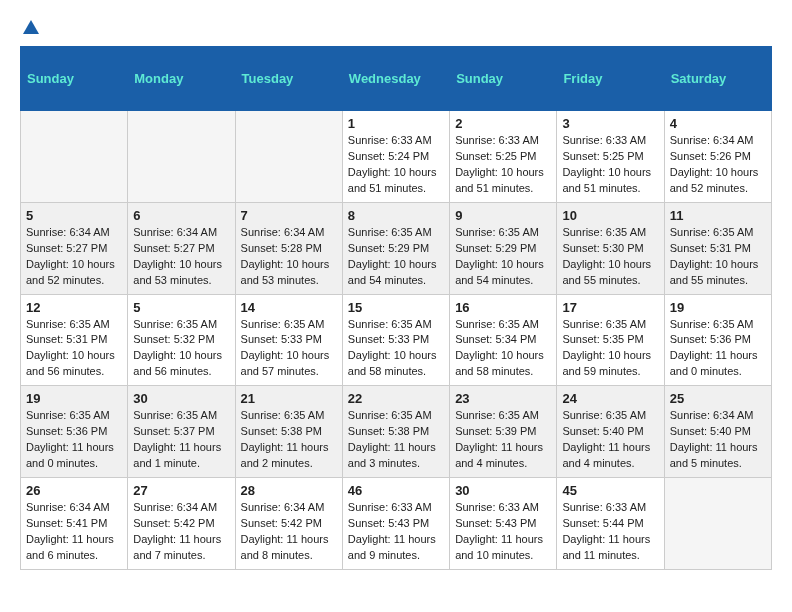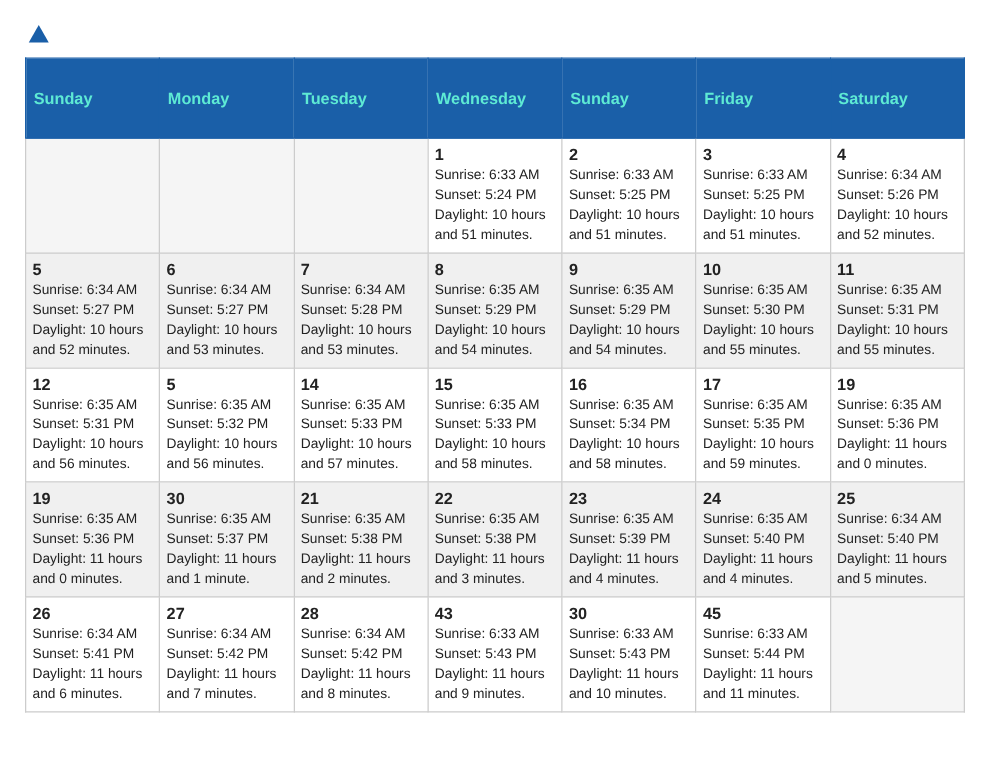--- a/index.html
+++ b/index.html
@@ -308,21 +308,21 @@
 and 7 minutes.</div>
         </td>
         <td>
           <div class="day-number">28</div>
           <div class="day-info" style="white-space: pre-line;">Sunrise: 6:34 AM
 Sunset: 5:42 PM
 Daylight: 11 hours
 and 8 minutes.</div>
         </td>
         <td>
-          <div class="day-number">43</div>
+          <div class="day-number">46</div>
           <div class="day-info" style="white-space: pre-line;">Sunrise: 6:33 AM
 Sunset: 5:43 PM
 Daylight: 11 hours
 and 9 minutes.</div>
         </td>
         <td>
           <div class="day-number">30</div>
           <div class="day-info" style="white-space: pre-line;">Sunrise: 6:33 AM
 Sunset: 5:43 PM
 Daylight: 11 hours

